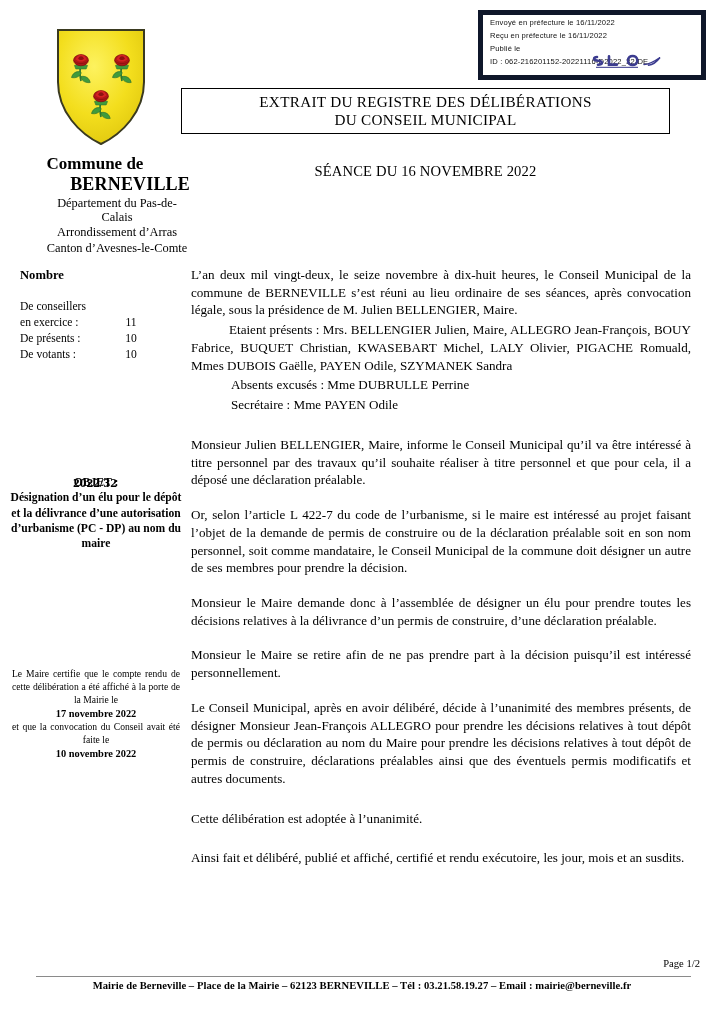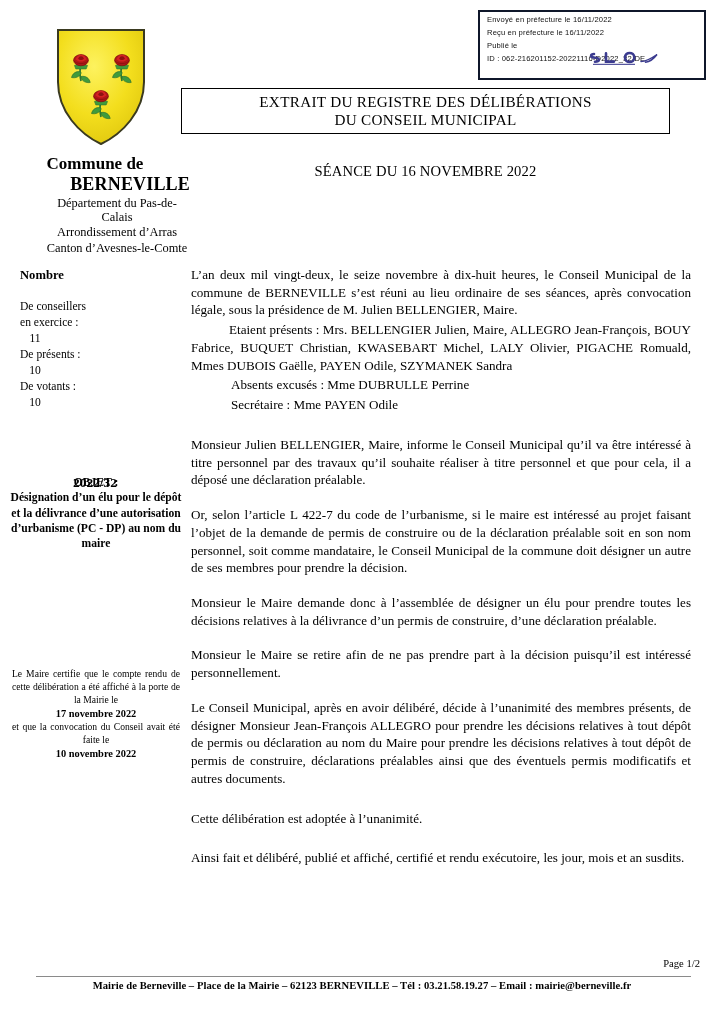--- a/index.html
+++ b/index.html
@@ -24,21 +24,21 @@
     height: 1024px;
   }
 
   
   .stamp-box {
     position: absolute;
     left: 478px;
     top: 10px;
     width: 228px;
     height: 70px;
-    border: 2px solid #0f172a;
+    border: 5px solid #0f172a;
     box-sizing: border-box;
     background: #fff;
     padding: 4px 7px 0 7px;
     font-family: "Liberation Sans", "DejaVu Sans", sans-serif;
     font-size: 7.6px;
     line-height: 1.0;
     color: #111;
   }
   .stamp-line {
     margin: 0 0 5.5px 0;
@@ -135,21 +135,20 @@
   .nombre-table {
     position: absolute;
     left: 20px;
     top: 299px;
     width: 160px;
     font-size: 11.6px;
     line-height: 1.38;
   }
   .nombre-row {
     display: flex;
-    flex-direction: column;
   }
   .nombre-label {
     width: 96px;
     white-space: nowrap;
   }
   .nombre-value {
     width: 30px;
     text-align: center;
   }
 

